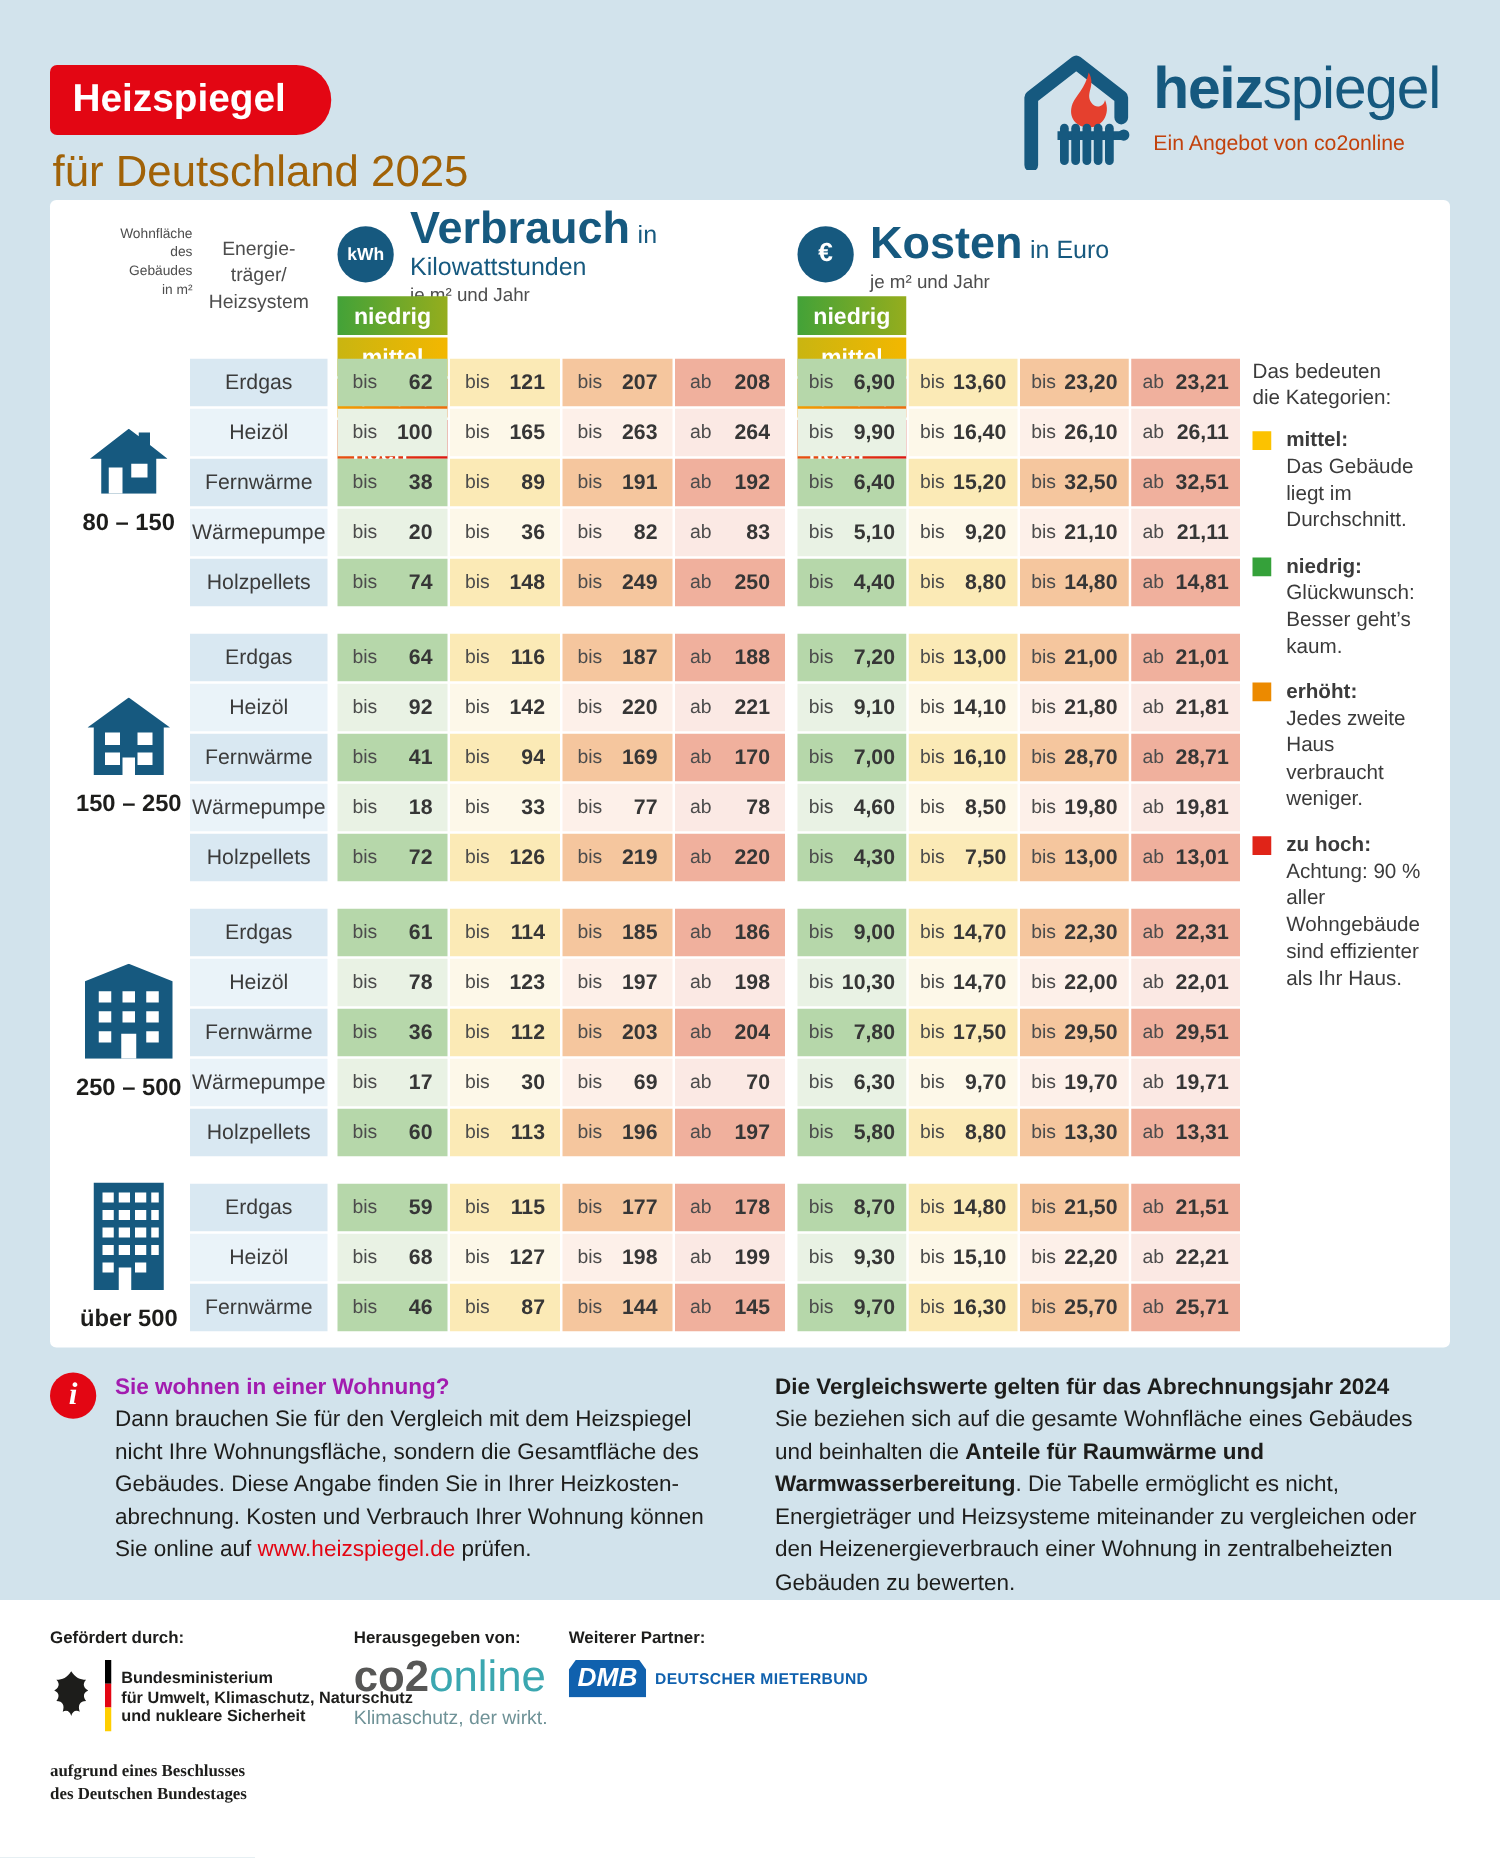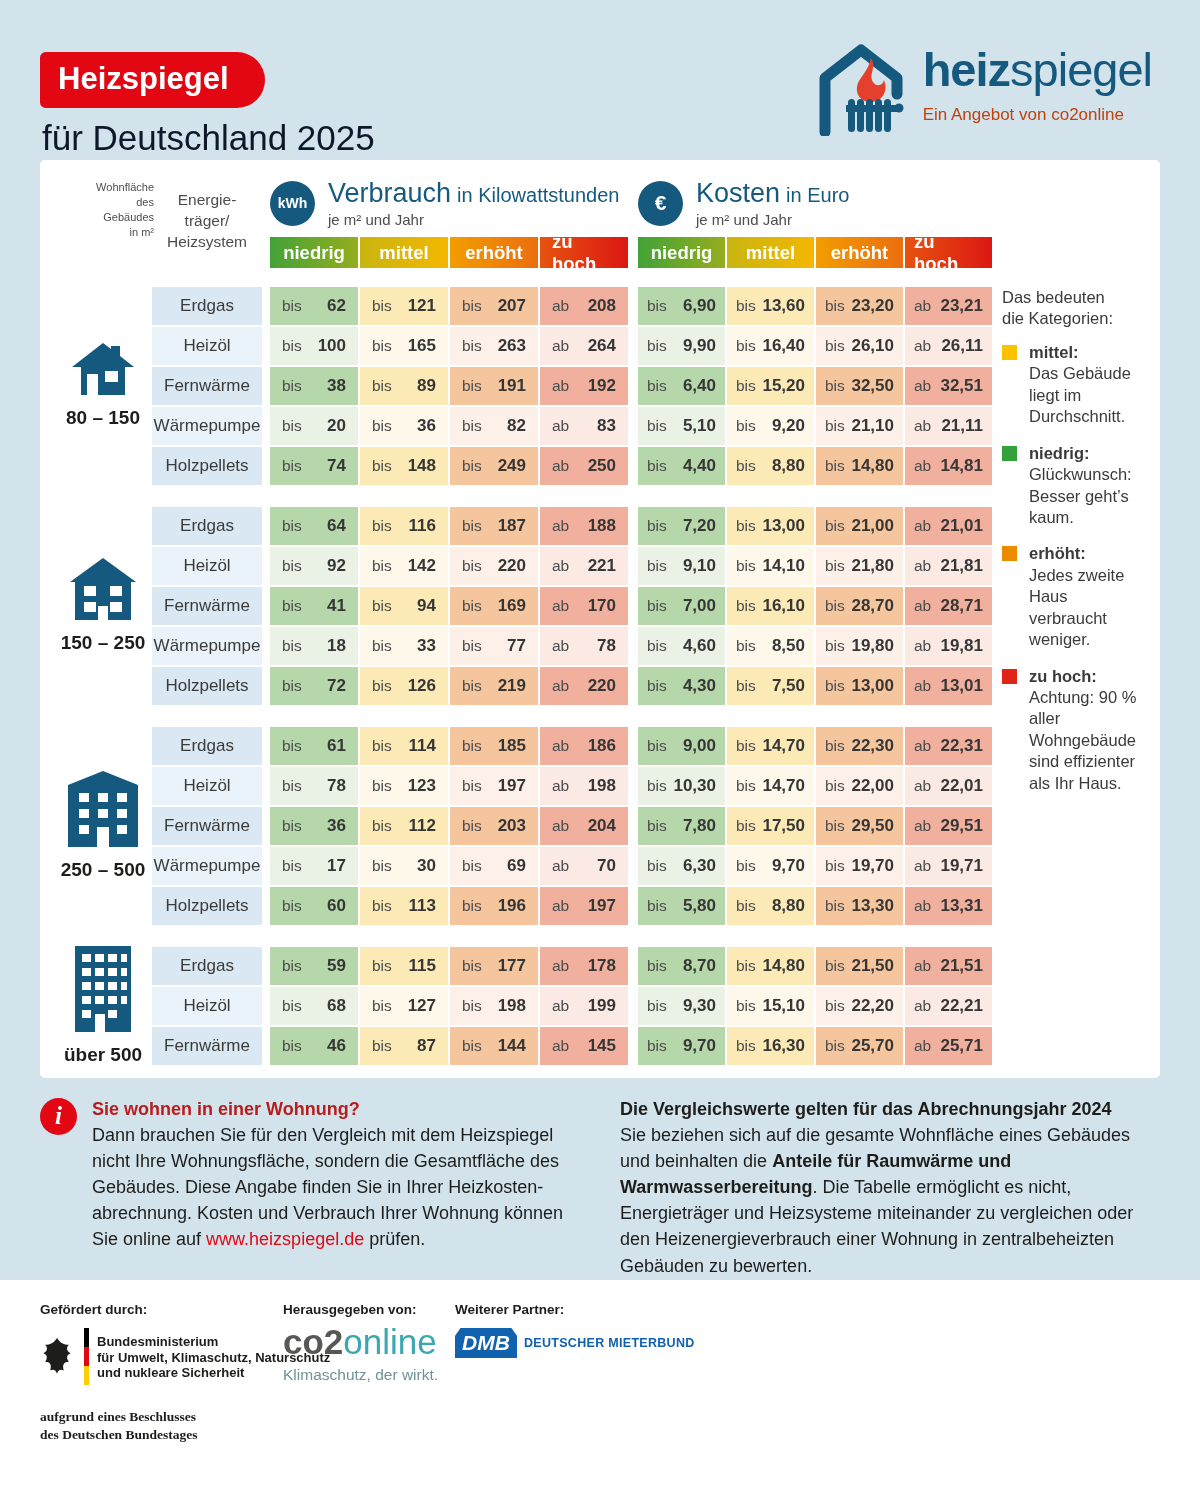--- a/index.html
+++ b/index.html
@@ -2,21 +2,21 @@
 <html lang="de"><head>
 <meta charset="utf-8">
 <style>
   html,body{margin:0;padding:0;}
   body{font-family:"Liberation Sans",sans-serif;background:#d2e3ec;}
   .page{position:relative;width:1200px;height:1486px;background:#d2e3ec;overflow:hidden;}
 
   
   .hdr-badge{position:absolute;left:40px;top:52px;background:#e30613;color:#fff;
     font-size:31px;font-weight:bold;padding:9px 36px 11px 18px;border-radius:6px 30px 30px 6px;}
-  .hdr-sub{position:absolute;left:42px;top:118px;color:#0f172a;font-size:35px;font-weight:500;}
+  .hdr-sub{position:absolute;left:42px;top:118px;color:#a16207;font-size:35px;font-weight:500;}
   .logo{position:absolute;right:48px;top:42px;display:flex;align-items:flex-start;}
   .logo-text{margin-left:16px;padding-top:4px;}
   .logo-word{font-size:47px;color:#16597f;letter-spacing:-1px;line-height:1;}
   .logo-word b{font-weight:800;}
   .logo-tag{font-size:17px;color:#c2410c;margin-top:12px;}
 
   
   .panel{position:absolute;left:40px;top:160px;width:1120px;height:918px;background:#fff;border-radius:5px;}
   .h-area{position:absolute;left:14px;top:20px;width:100px;text-align:right;
     font-size:11px;color:#4d4d4d;line-height:1.35;white-space:pre-line;}
@@ -25,23 +25,23 @@
   .col-head{position:absolute;top:12px;}
   .col-head.v{left:230px;width:358px;}
   .col-head.k{left:598px;width:354px;}
   .head-info{display:flex;align-items:center;height:62px;}
   .unit-badge{width:45px;height:45px;border-radius:50%;background:#16597f;color:#fff;
     display:flex;align-items:center;justify-content:center;font-weight:bold;flex:0 0 45px;}
   .unit-badge.kwh{font-size:14px;}
   .unit-badge.eur{font-size:21px;}
   .head-titles{margin-left:13px;}
   .head-line1{font-size:20px;color:#16597f;}
-  .head-line1 b{font-size:27px;font-weight:400;margin-right:6px;}
+  .head-line1 b{font-size:36px;font-weight:700;margin-right:6px;}
   .head-line2{font-size:15px;color:#4d4d4d;margin-top:2px;}
-  .bands{display:flex;gap:2px;margin-top:3px;}
+  .bands{display:flex;gap:2px;margin-top:3px;flex-direction:column;}
   .band{height:31px;display:flex;align-items:center;justify-content:center;
     color:#fff;font-weight:bold;font-size:18.5px;}
 
   
   .groups{position:absolute;left:0;top:127px;width:100%;}
   .group{position:relative;margin-bottom:22px;}
   .size-block{position:absolute;left:14px;top:0;bottom:0;width:98px;
     display:flex;flex-direction:column;align-items:center;justify-content:center;}
   .size-label{font-size:19px;font-weight:bold;color:#1d1d1b;margin-top:8px;white-space:nowrap;}
   .rows{margin-left:112px;}
@@ -70,21 +70,21 @@
   .legend-sq{position:absolute;left:0;top:3px;width:15px;height:15px;}
   .legend-item b{display:block;}
 
   
   .info{position:absolute;left:40px;top:1096px;width:1120px;font-size:18px;color:#1d1d1b;line-height:1.45;}
   .info-left{position:absolute;left:0;top:0;width:548px;}
   .info-icon{position:absolute;left:0;top:2px;width:37px;height:37px;border-radius:50%;
     background:#e30613;color:#fff;font-family:"Liberation Serif",serif;font-weight:bold;
     font-size:25px;display:flex;align-items:center;justify-content:center;font-style:italic;}
   .info-left-text{margin-left:52px;}
-  .info-title-red{color:#b91c1c;font-weight:bold;}
+  .info-title-red{color:#a21caf;font-weight:bold;}
   .info-right{position:absolute;left:580px;top:0;width:540px;}
   .info-title-dark{font-weight:bold;}
   .lnk{color:#e30613;text-decoration:none;}
   .b{font-weight:bold;}
 
   
   .footer{position:absolute;left:0;top:1280px;width:1200px;height:206px;background:#fff;}
   .f-label{position:absolute;font-size:13.5px;font-weight:600;color:#1d1d1b;top:22px;}
   .f-col1{left:40px;} .f-col2{left:283px;} .f-col3{left:455px;}
   .ministry{position:absolute;left:40px;top:48px;display:flex;align-items:center;}

